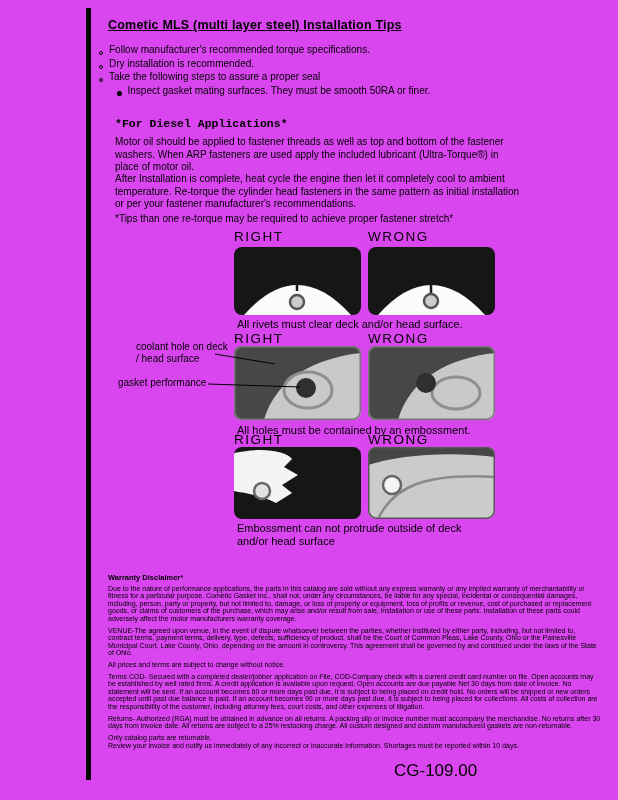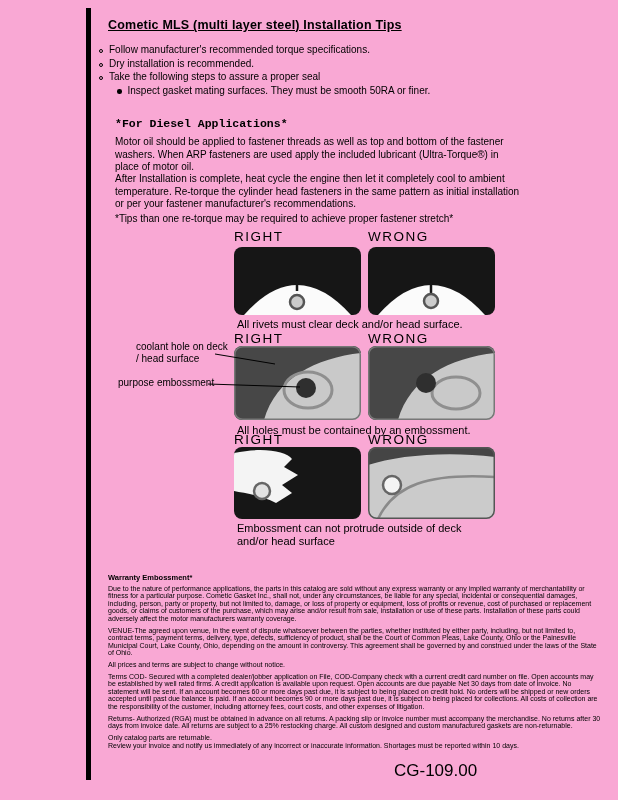--- a/index.html
+++ b/index.html
@@ -1,26 +1,26 @@
 <!DOCTYPE html>
 <html><head>
 <meta charset="utf-8">
 <style>
   * { margin:0; padding:0; box-sizing:border-box; }
   html,body { background:#ffffff; }
   body { font-family:"Liberation Sans", sans-serif; color:#000; }
-  .page { position:relative; width:618px; height:800px; background:#f9a8d4; overflow:hidden; }
+  .page { position:relative; width:618px; height:800px; background:#d946ef; overflow:hidden; }
 
   .leftbar { position:absolute; left:86px; top:8px; width:5px; height:772px; background:#000; }
 
   .title { position:absolute; left:108px; top:18px; font-size:12.5px; font-weight:bold;
            text-decoration:underline; letter-spacing:0.2px; }
 
   .tips { position:absolute; left:99px; top:44px; font-size:10px; line-height:11px; }
-  .tip { display:flex; align-items:center; margin-bottom:2.5px; }
+  .tip { display:flex; align-items:flex-end; margin-bottom:2.5px; }
   .tip.sub { margin-left:18px; }
   .b-open { flex:none; width:4px; height:4px; border:1px solid #000; border-radius:50%;
             margin:3px 6px 0 0; }
   .b-fill { flex:none; width:4.5px; height:4.5px; background:#000; border-radius:50%;
             margin:3px 6px 0 0; }
 
   .diesel-h { position:absolute; left:115px; top:117px; font-size:11.5px; font-weight:bold;font-family:Liberation Mono, monospace; }
   .para { position:absolute; left:115px; width:405px; font-size:10px; line-height:12.5px; }
   .p1 { top:136px; }
   .p2 { top:173px; }
@@ -108,21 +108,21 @@
         <circle cx="63" cy="54" r="7" fill="#cccccc" stroke="#555" stroke-width="2.5"></circle>
       </g>
     </svg>
   </div>
   <p class="cap" style="top:318px;">All rivets must clear deck and/or head surface.</p>
 
   <div class="hdr" style="left:234px; top:331px;">RIGHT</div>
   <div class="hdr" style="left:368px; top:331px;">WRONG</div>
 
   <div class="callout co1">coolant hole on deck / head surface</div>
-  <div class="callout co2">purpose embossment</div>
+  <div class="callout co2">gasket performance</div>
 
   <div class="fig" style="left:234px; top:346px;">
     <svg viewBox="0 0 127 74">
       <defs>
           <clipPath id="c2a">
             <rect width="127" height="74" rx="8"></rect>
           </clipPath>
         </defs>
       <g clip-path="url(#c2a)">
         <rect width="127" height="74" fill="#c9c9c9"></rect>
@@ -186,21 +186,21 @@
         <path d="M0,0 H127 V10 C80,4 30,8 0,18 Z" fill="#454545"></path>
         <path d="M10,72 C26,38 60,26 127,30" fill="none" stroke="#8a8a8a" stroke-width="2.5"></path>
         <circle cx="24" cy="38" r="9" fill="#f4f4f4" stroke="#666" stroke-width="2.5"></circle>
       </g>
       <rect x="0.75" y="0.75" width="125.5" height="70.5" rx="8" fill="none" stroke="#555" stroke-width="1.5"></rect>
     </svg>
   </div>
   <p class="cap" style="top:522px; width:255px;">Embossment can not protrude outside of deck and/or head surface</p>
 
   <div class="disc">
-    <h4>Warranty Embossment*</h4>
+    <h4>Warranty Disclaimer*</h4>
     <p>Due to the nature of performance applications, the parts in this catalog are sold without any express warranty or any implied warranty of merchantability or fitness for a particular purpose. Cometic Gasket Inc., shall not, under any circumstances, be liable for any special, incidental or consequential damages, including, person, party or property, but not limited to, damage, or loss of property or equipment, loss of profits or revenue, cost of purchased or replacement goods, or claims of customers of the purchase, which may arise and/or result from sale, installation or use of these parts. Installation of these parts could adversely affect the motor manufacturers warranty coverage.</p>
     <p>VENUE-The agreed upon venue, in the event of dispute whatsoever between the parties, whether instituted by either party, including, but not limited to, contract terms, payment terms, delivery, type, defects, sufficiency of product, shall be the Court of Common Pleas, Lake County, Ohio or the Painesville Municipal Court, Lake County, Ohio, depending on the amount in controversy. This agreement shall be governed by and construed under the laws of the State of Ohio.</p>
     <p>All prices and terms are subject to change without notice.</p>
     <p>Terms COD- Secured with a completed dealer/jobber application on File, COD-Company check with a current credit card number on file. Open accounts may be established by well rated firms. A credit application is available upon request. Open accounts are due payable Net 30 days from date of invoice. No statement will be sent. If an account becomes 60 or more days past due, it is subject to being placed on credit hold. No orders will be shipped or new orders accepted until past due balance is paid. If an account becomes 90 or more days past due, it is subject to being placed for collections. All costs of collection are the responsibility of the customer, including attorney fees, court costs, and other expenses of litigation.</p>
     <p>Returns- Authorized (RGA) must be obtained in advance on all returns. A packing slip or invoice number must accompany the merchandise. No returns after 30 days from invoice date. All returns are subject to a 25% restocking charge. All custom designed and custom manufactured gaskets are non-returnable.</p>
     <p style="margin-bottom:1px;">Only catalog parts are returnable.</p>
     <p>Review your invoice and notify us immediately of any incorrect or inaccurate information. Shortages must be reported within 10 days.</p>
   </div>
 
   <div class="footer">CG-109.00</div>

